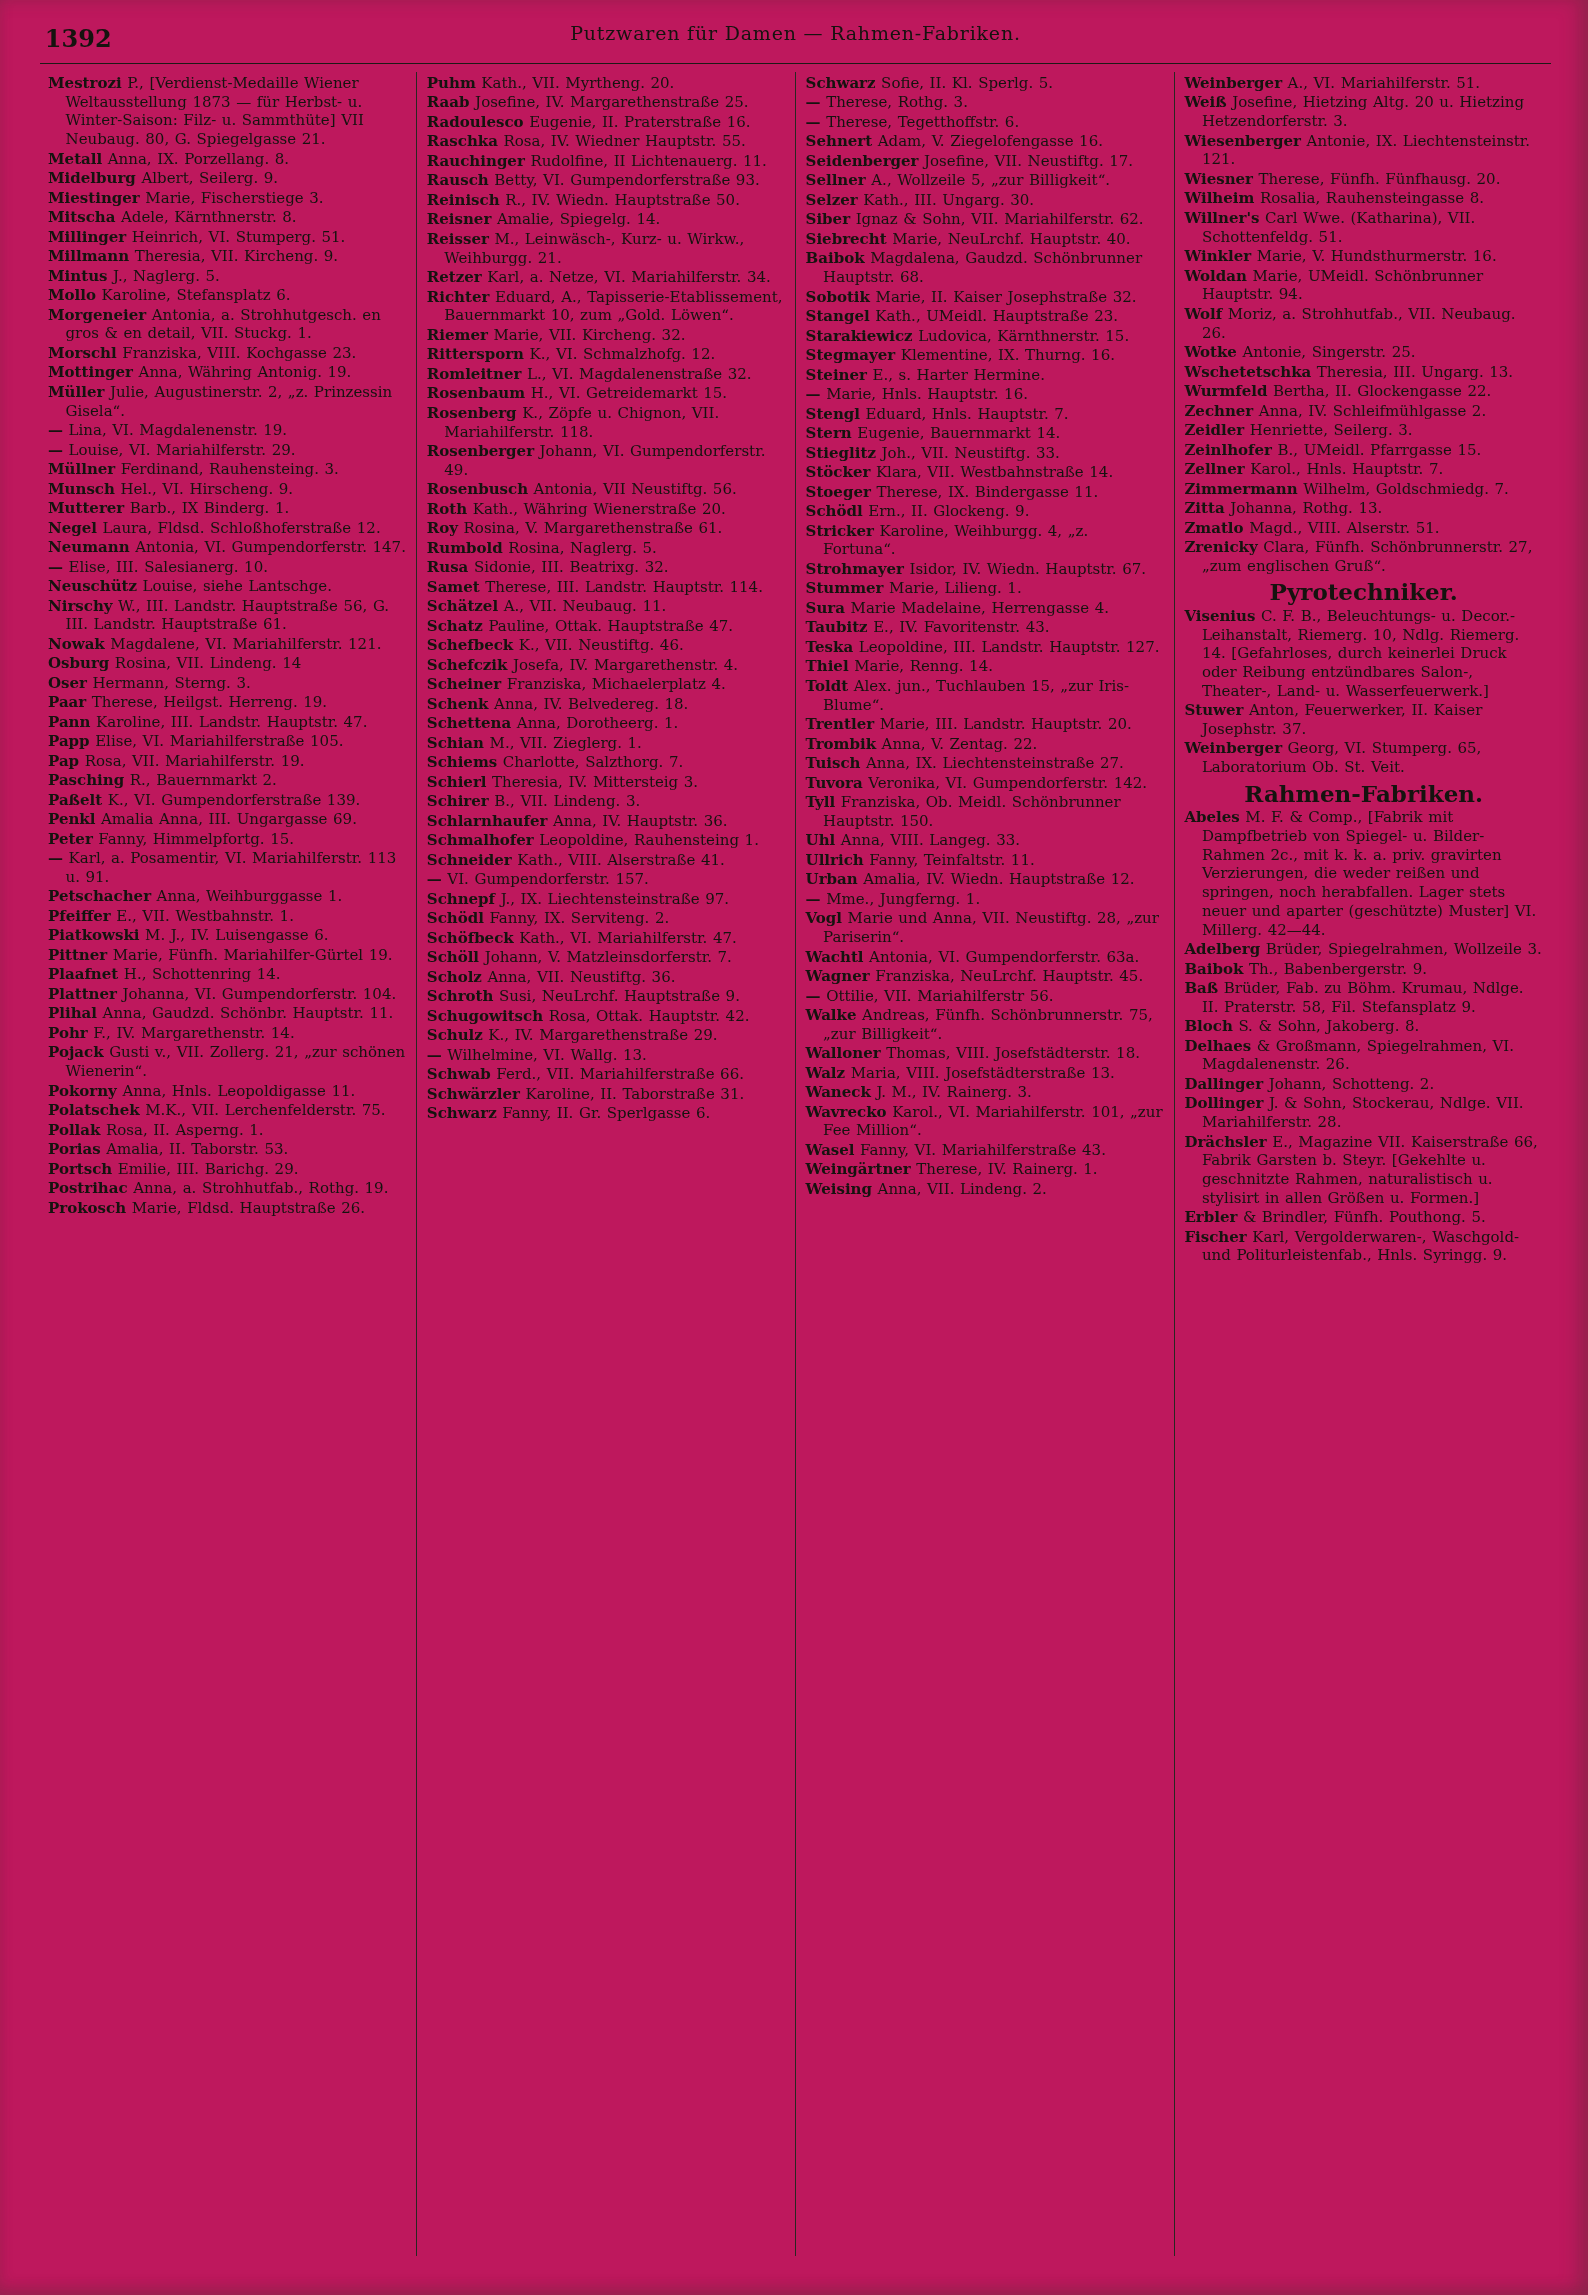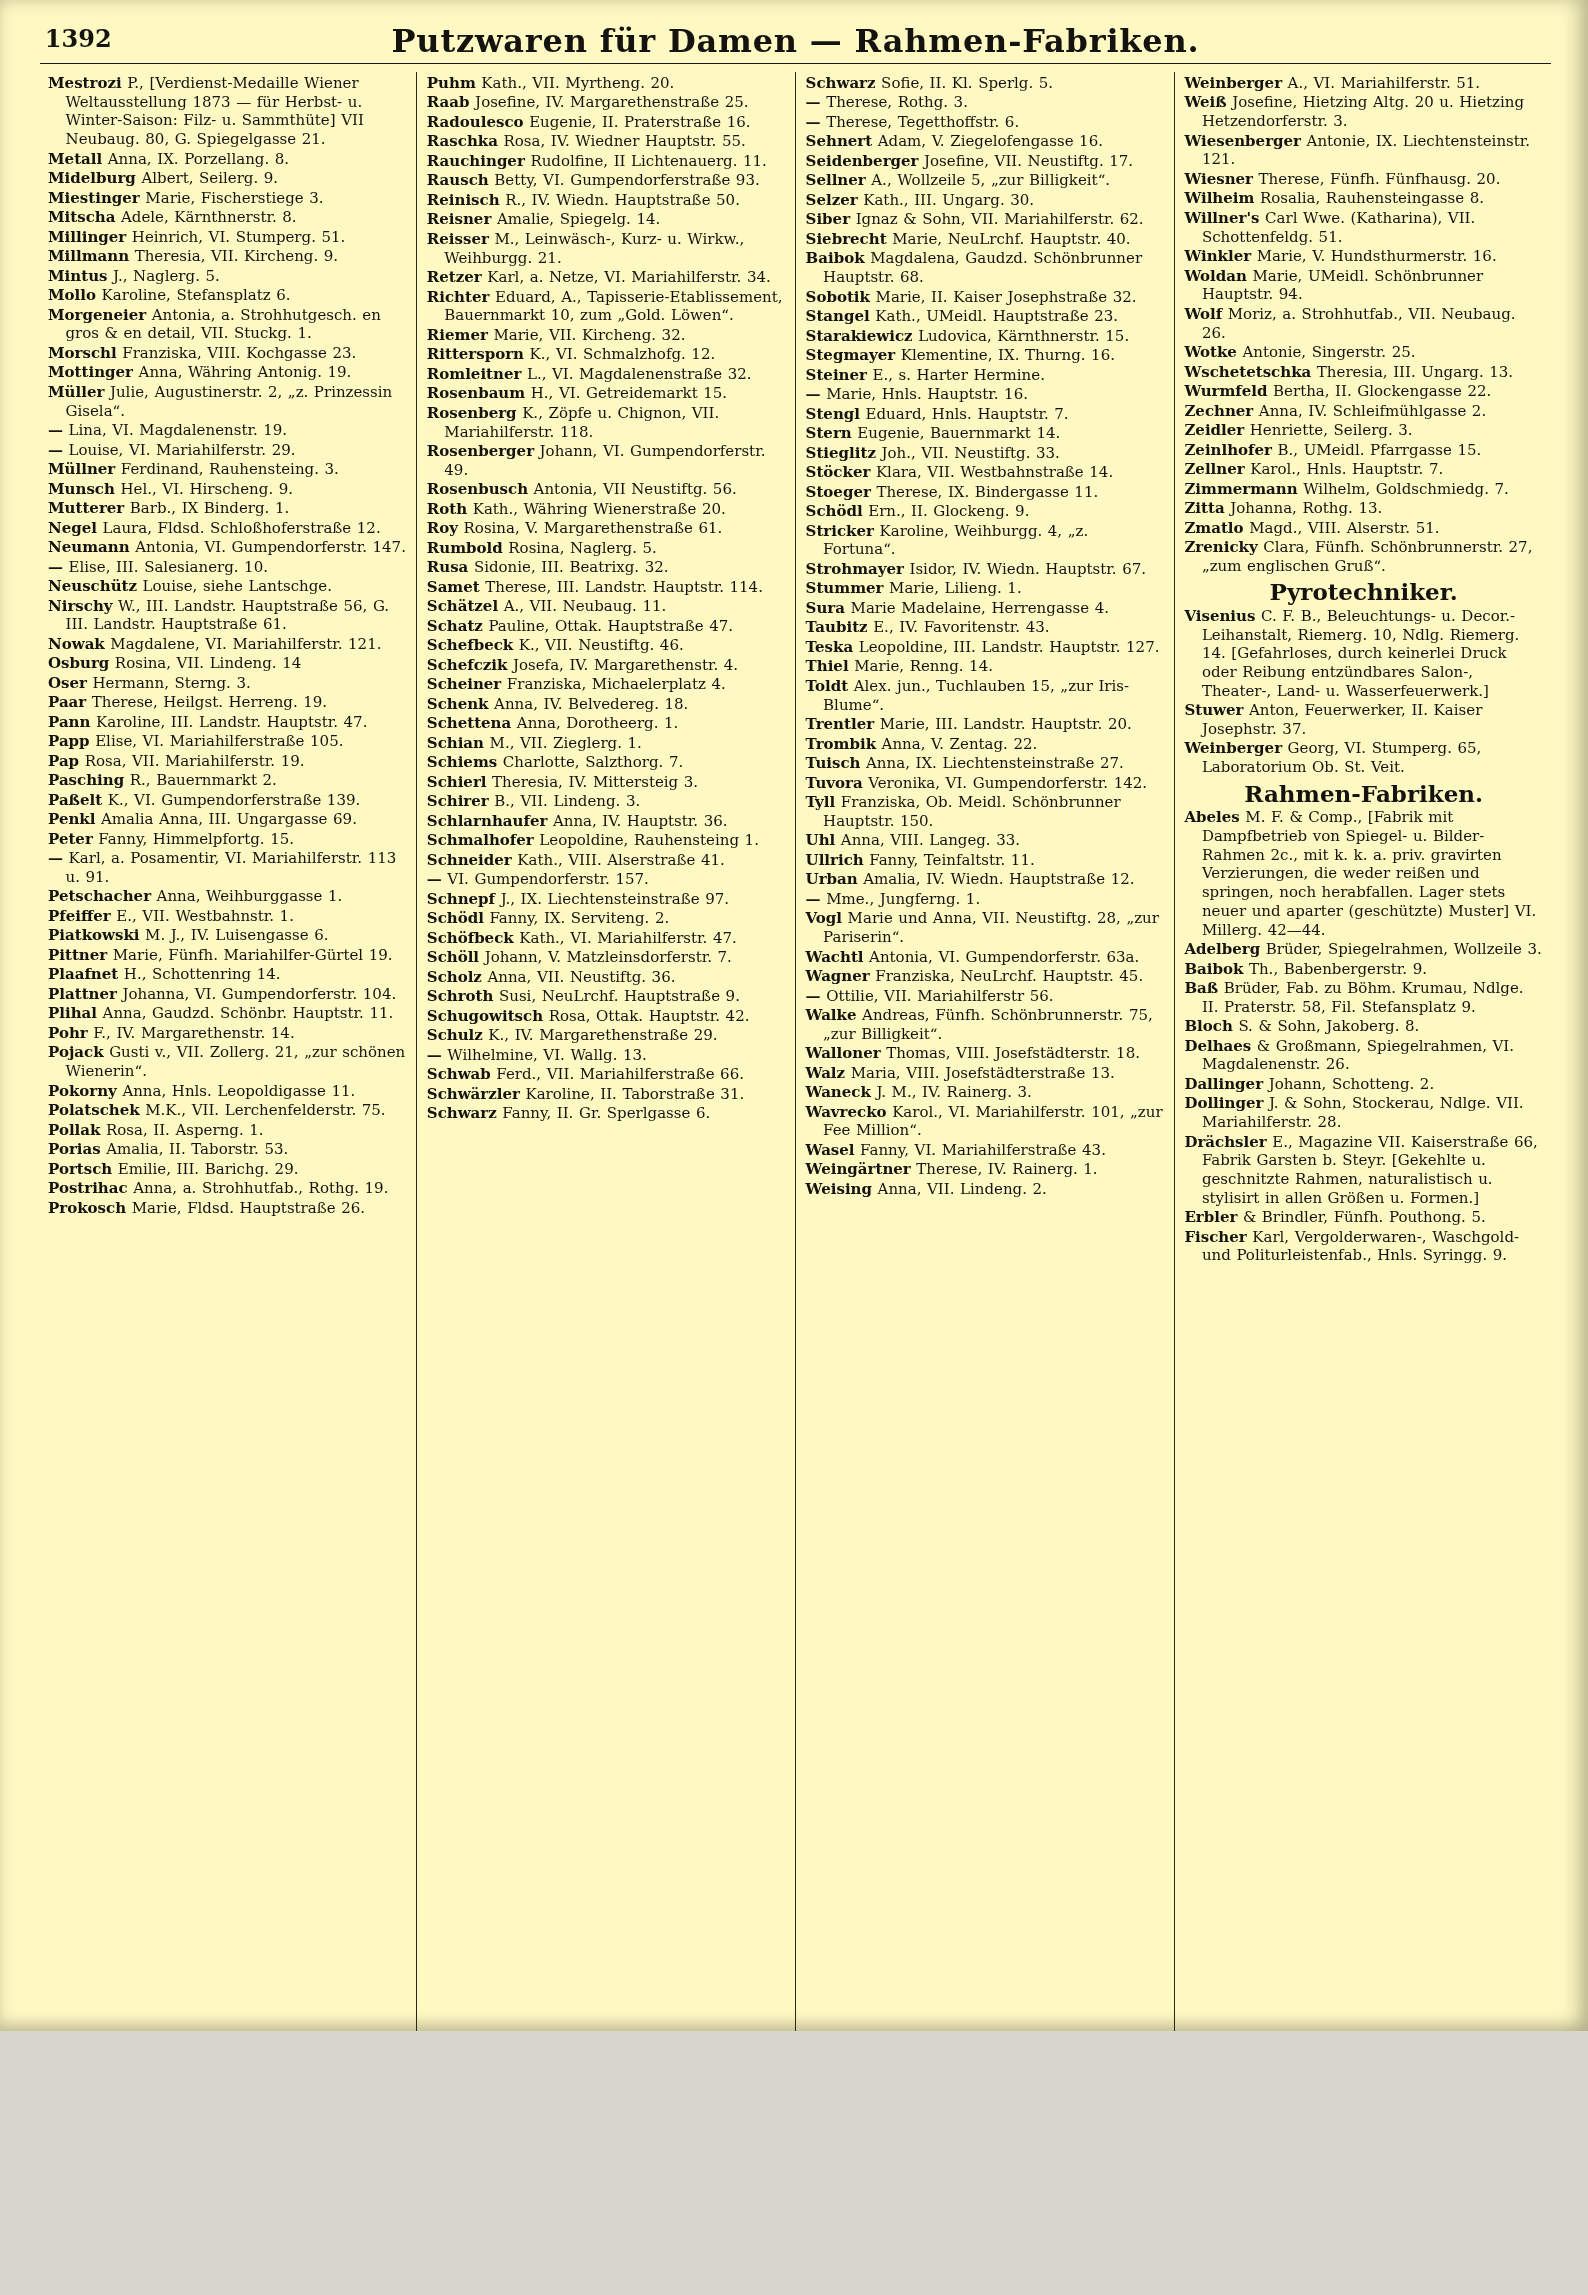--- a/index.html
+++ b/index.html
@@ -4,45 +4,45 @@
 <style>
   html, body {
     margin: 0;
     padding: 0;
     background: #d8d6cf;
     font-family: "DejaVu Serif", serif;
   }
   .page {
     position: relative;
     width: 1588px;
-    height: 2031px;
+    height: 2295px;
     margin: 0 auto;
-    background: #fef9c3;
+    background: #be185d;
     color: #15130f;
     box-sizing: border-box;
     padding: 20.6px 37px 16px 40px;
     box-shadow: inset -11px 0 17.5px rgba(60,55,45,0.25), inset 0 -8px 14.3px rgba(60,55,45,0.18);
     overflow: hidden;
   }
   .page-header {
     position: relative;
     height: 38px;
   }
   .page-number {
     position: absolute;
     left: 4.8px;
     top: 3.2px;
     font-size: 24px;
     font-weight: bold;
   }
   .page-title {
     display: block;
     text-align: center;
-    font-size: 32px;
-    font-weight: bold;
+    font-size: 19px;
+    font-weight: normal;
     letter-spacing: 0.8px;
     padding-top: 1.6px;
   }
   .header-rule {
     height: 0;
     border-top: 1.6px solid #1c1a16;
     margin: 4.8px 0 8px 0;
   }
   .columns {
     display: flex;

